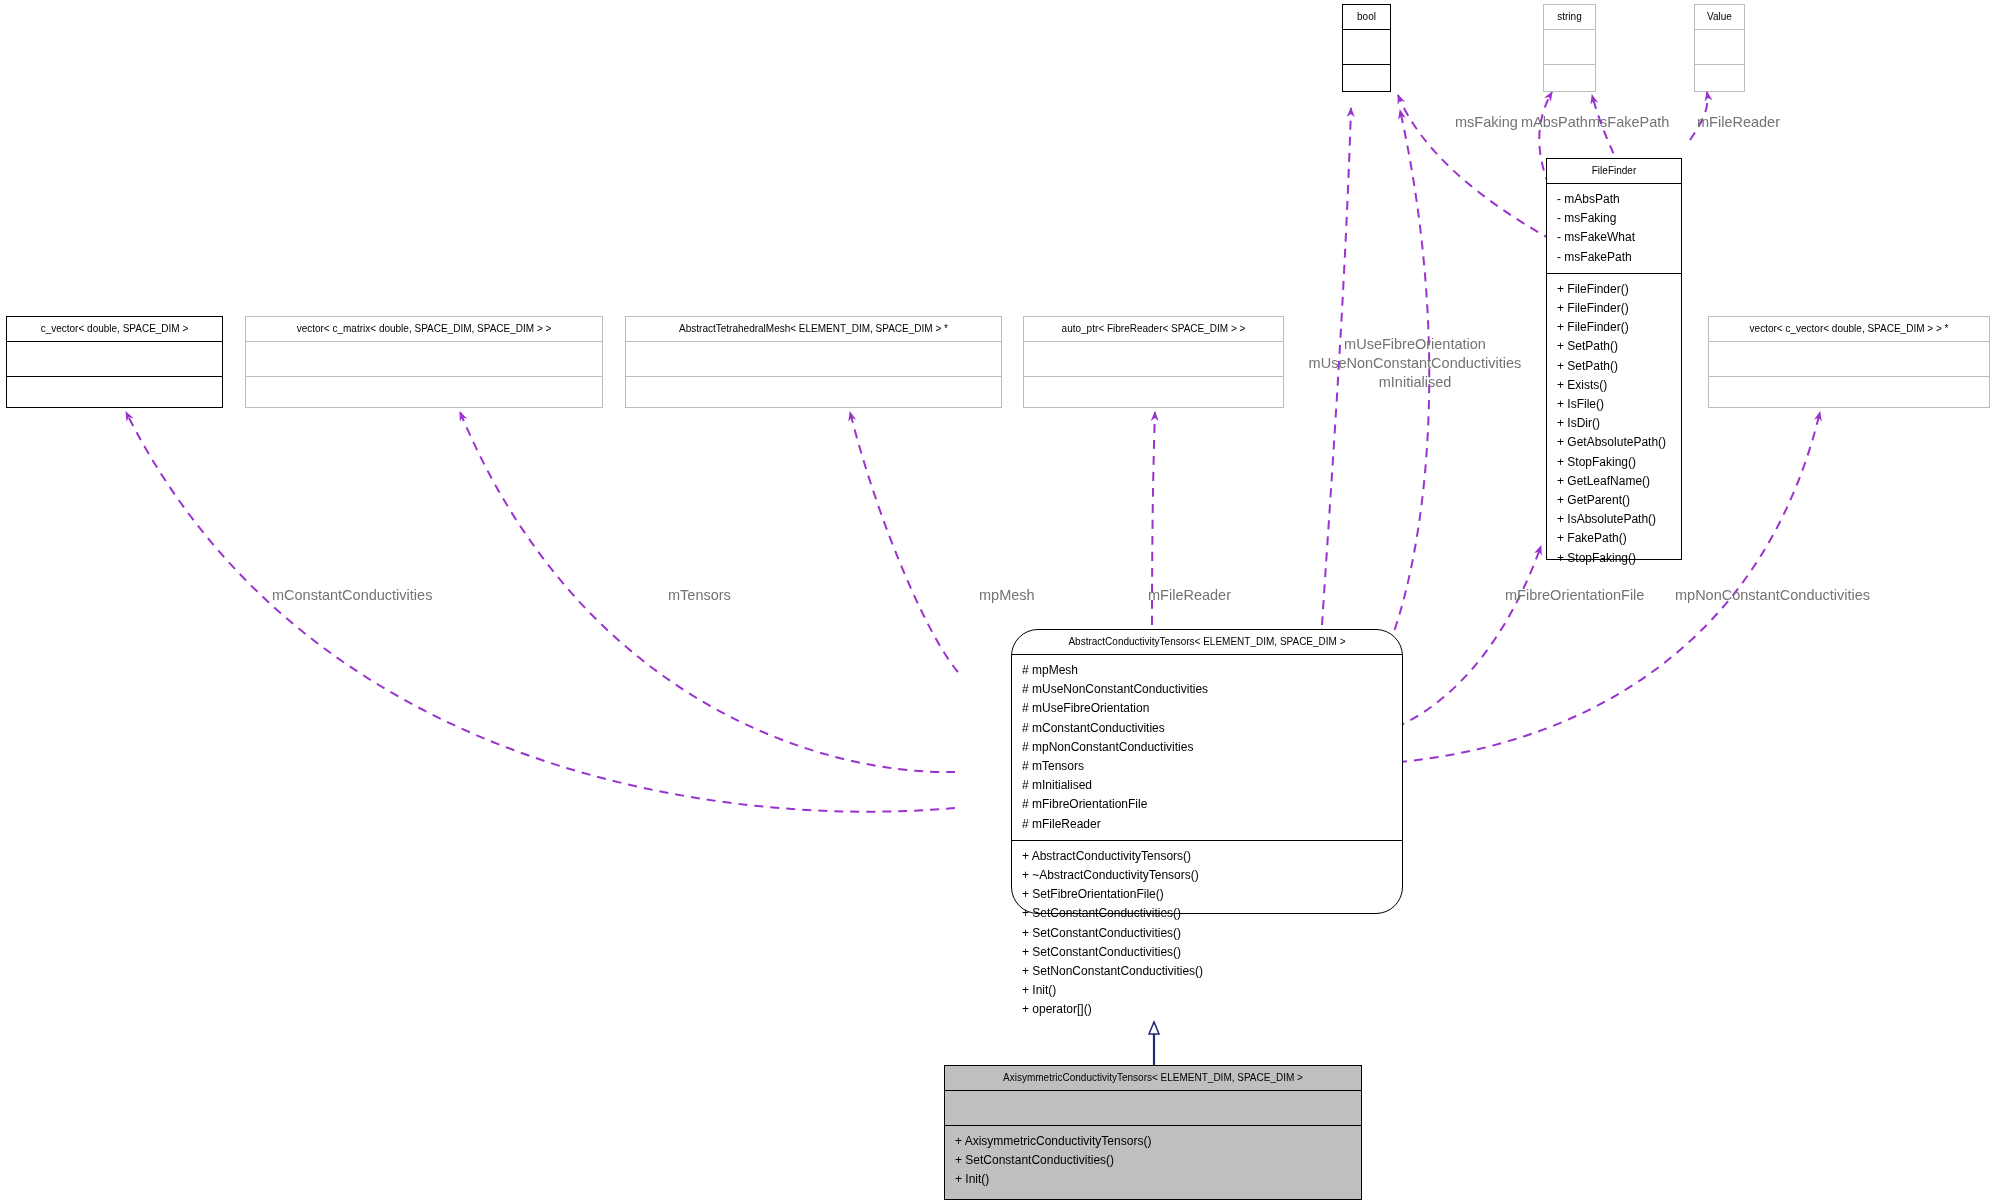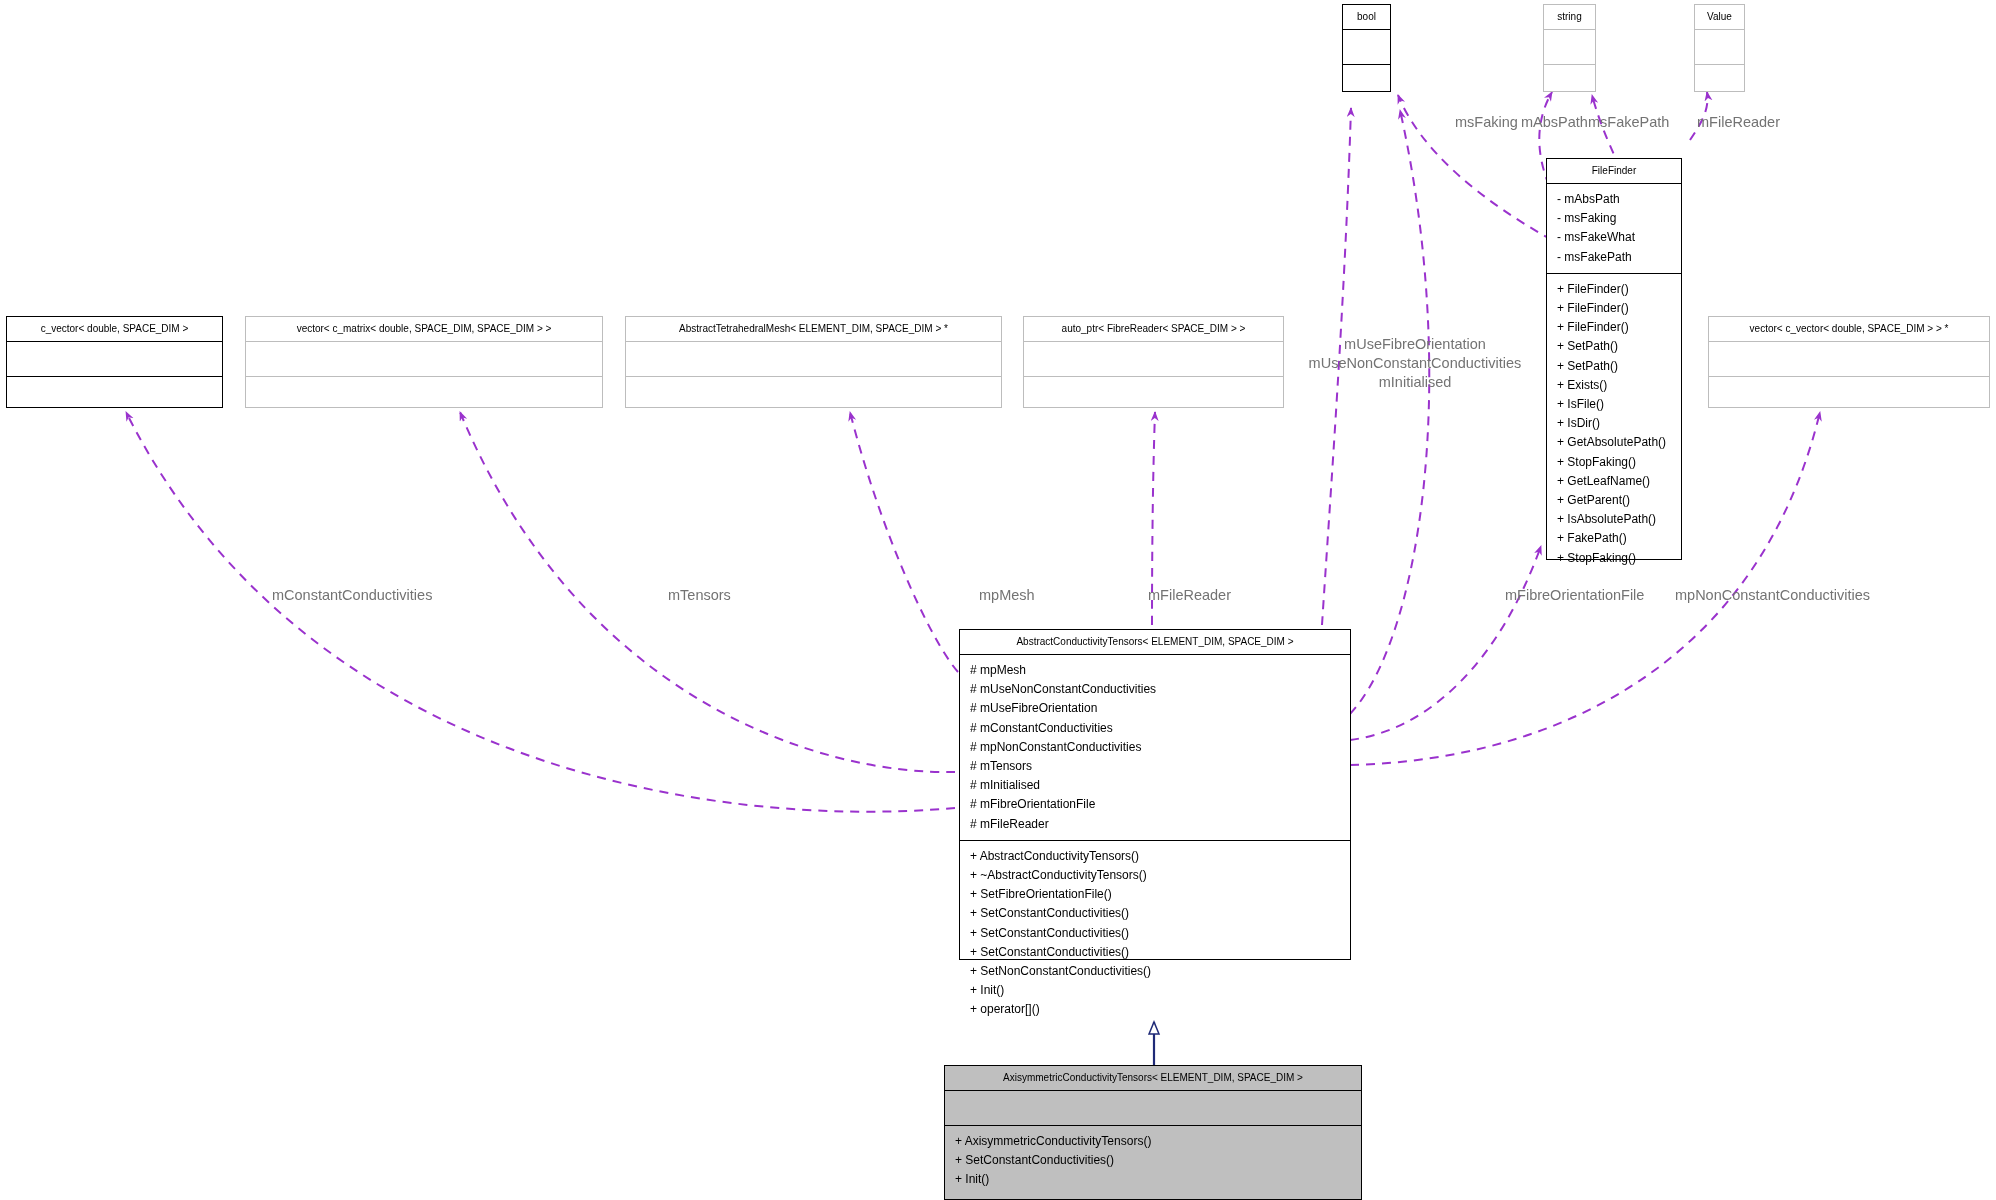--- a/index.html
+++ b/index.html
@@ -240,21 +240,21 @@
     <div class="uml-sep"></div>
     <div class="uml-section">
       <div class="uml-empty"></div>
     </div>
     <div class="uml-sep"></div>
     <div class="uml-section">
       <div class="uml-empty"></div>
     </div>
   </div>
 
-  <div class="umlbox" style="left:959px; top:629px; width:392px; height:331px;">
+  <div class="umlbox" style="left:1011px; top:629px; width:392px; height:285px;border-radius:27px;">
     <div class="uml-title">AbstractConductivityTensors&lt; ELEMENT_DIM, SPACE_DIM &gt;</div>
     <div class="uml-sep"></div>
     <div class="uml-section">
       <div class="uml-row"># mpMesh</div>
       <div class="uml-row"># mUseNonConstantConductivities</div>
       <div class="uml-row"># mUseFibreOrientation</div>
       <div class="uml-row"># mConstantConductivities</div>
       <div class="uml-row"># mpNonConstantConductivities</div>
       <div class="uml-row"># mTensors</div>
       <div class="uml-row"># mInitialised</div>

